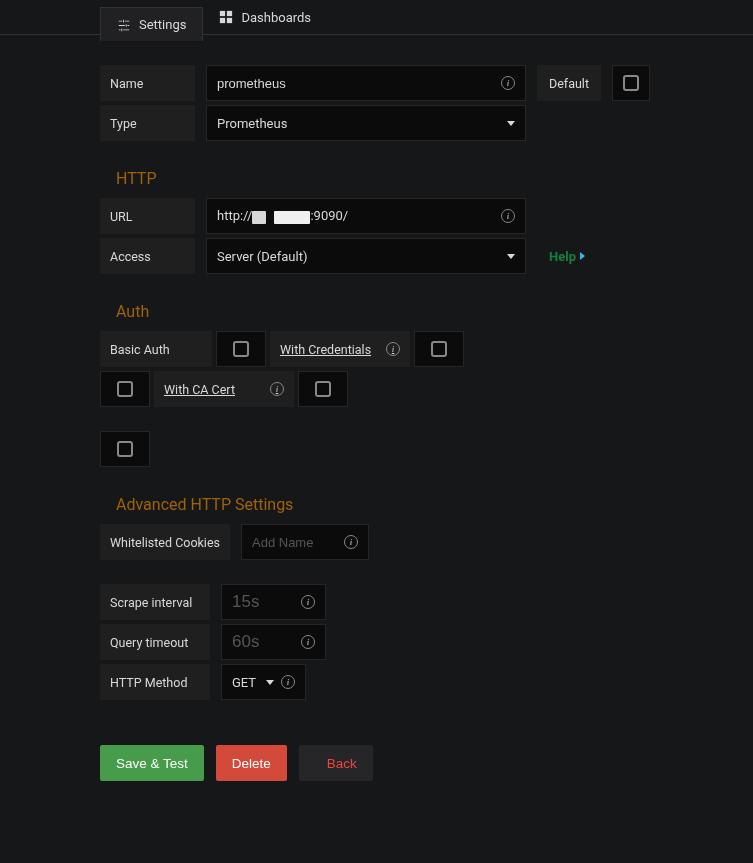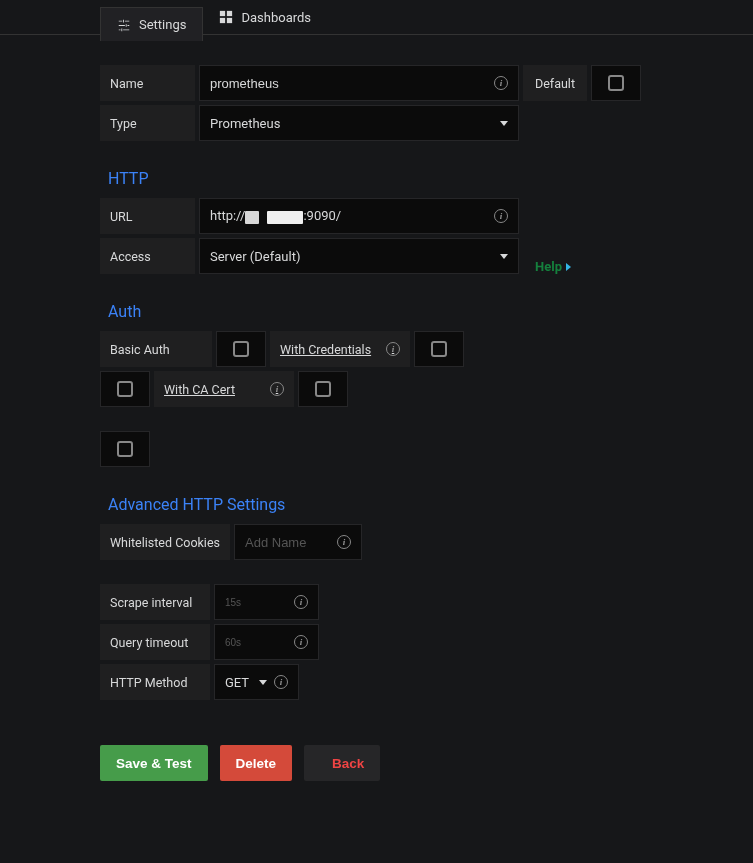--- a/index.html
+++ b/index.html
@@ -29,25 +29,25 @@
     background: #212124;
     border: 1px solid #333;
     border-bottom: none;
     position: relative;
     top: 7px;
   }
   .tab svg { width: 14px; height: 14px; fill: #d8d9da; }
   .content { padding: 30px 0 40px 100px; width: 650px; }
   .section-title {
     font-size: 16px;
-    color: #3b82f6;
+    color: #a16207;
     font-weight: 400;
-    margin: 28px 8px 10px;
-  }
-  .row { display: flex; gap: 4px; margin-bottom: 4px; align-items: flex-end; }
+    margin: 28px 16px 10px;
+  }
+  .row { display: flex; gap: 11px; margin-bottom: 4px; }
   .label-box {
     background: #1f1f20;
     color: #d8d9da;
     padding: 0 10px;
     height: 36px;
     display: flex;
     align-items: center;
     min-width: 95px;
     font-size: 12.5px;
   }
@@ -171,21 +171,21 @@
     padding: 0 12px;
     font-size: 12.5px;
   }
   .btn-row { display: flex; gap: 12px; margin-top: 45px; }
   .btn {
     height: 36px;
     padding: 0 16px;
     border: none;
     border-radius: 2px;
     font-size: 13.5px;
-    font-weight: 700;
+    font-weight: 400;
     cursor: pointer;
     display: flex; align-items: center;
   }
   .btn-green { background: #469c4a; color: #fff; }
   .btn-red { background: #d44a3a; color: #fff; }
   .btn-gray { background: #262628; color: #ef4444; padding-left: 28px; }
   .small-select {
     background: #0b0b0b;
     border: 1px solid #262628;
     height: 36px;
@@ -199,21 +199,21 @@
     background: #0b0b0b;
     border: 1px solid #262628;
     height: 36px;
     width: 105px;
     display: flex; align-items: center;
     padding: 0 10px;
     position: relative;
   }
   .small-input input {
     background: transparent; border: none; color: #14b8a6;
-    width: 50px; font-size: 10px; outline: none;
+    width: 50px; font-size: 17px; outline: none;
   }
   .small-input input::placeholder { color: #555; }
   .url-redact {
     display: inline-block;
     background: #d8d8d8;
     width: 14px; height: 13px;
     vertical-align: middle;
     border-radius: 1px;
   }
   .url-redact.w2 {

